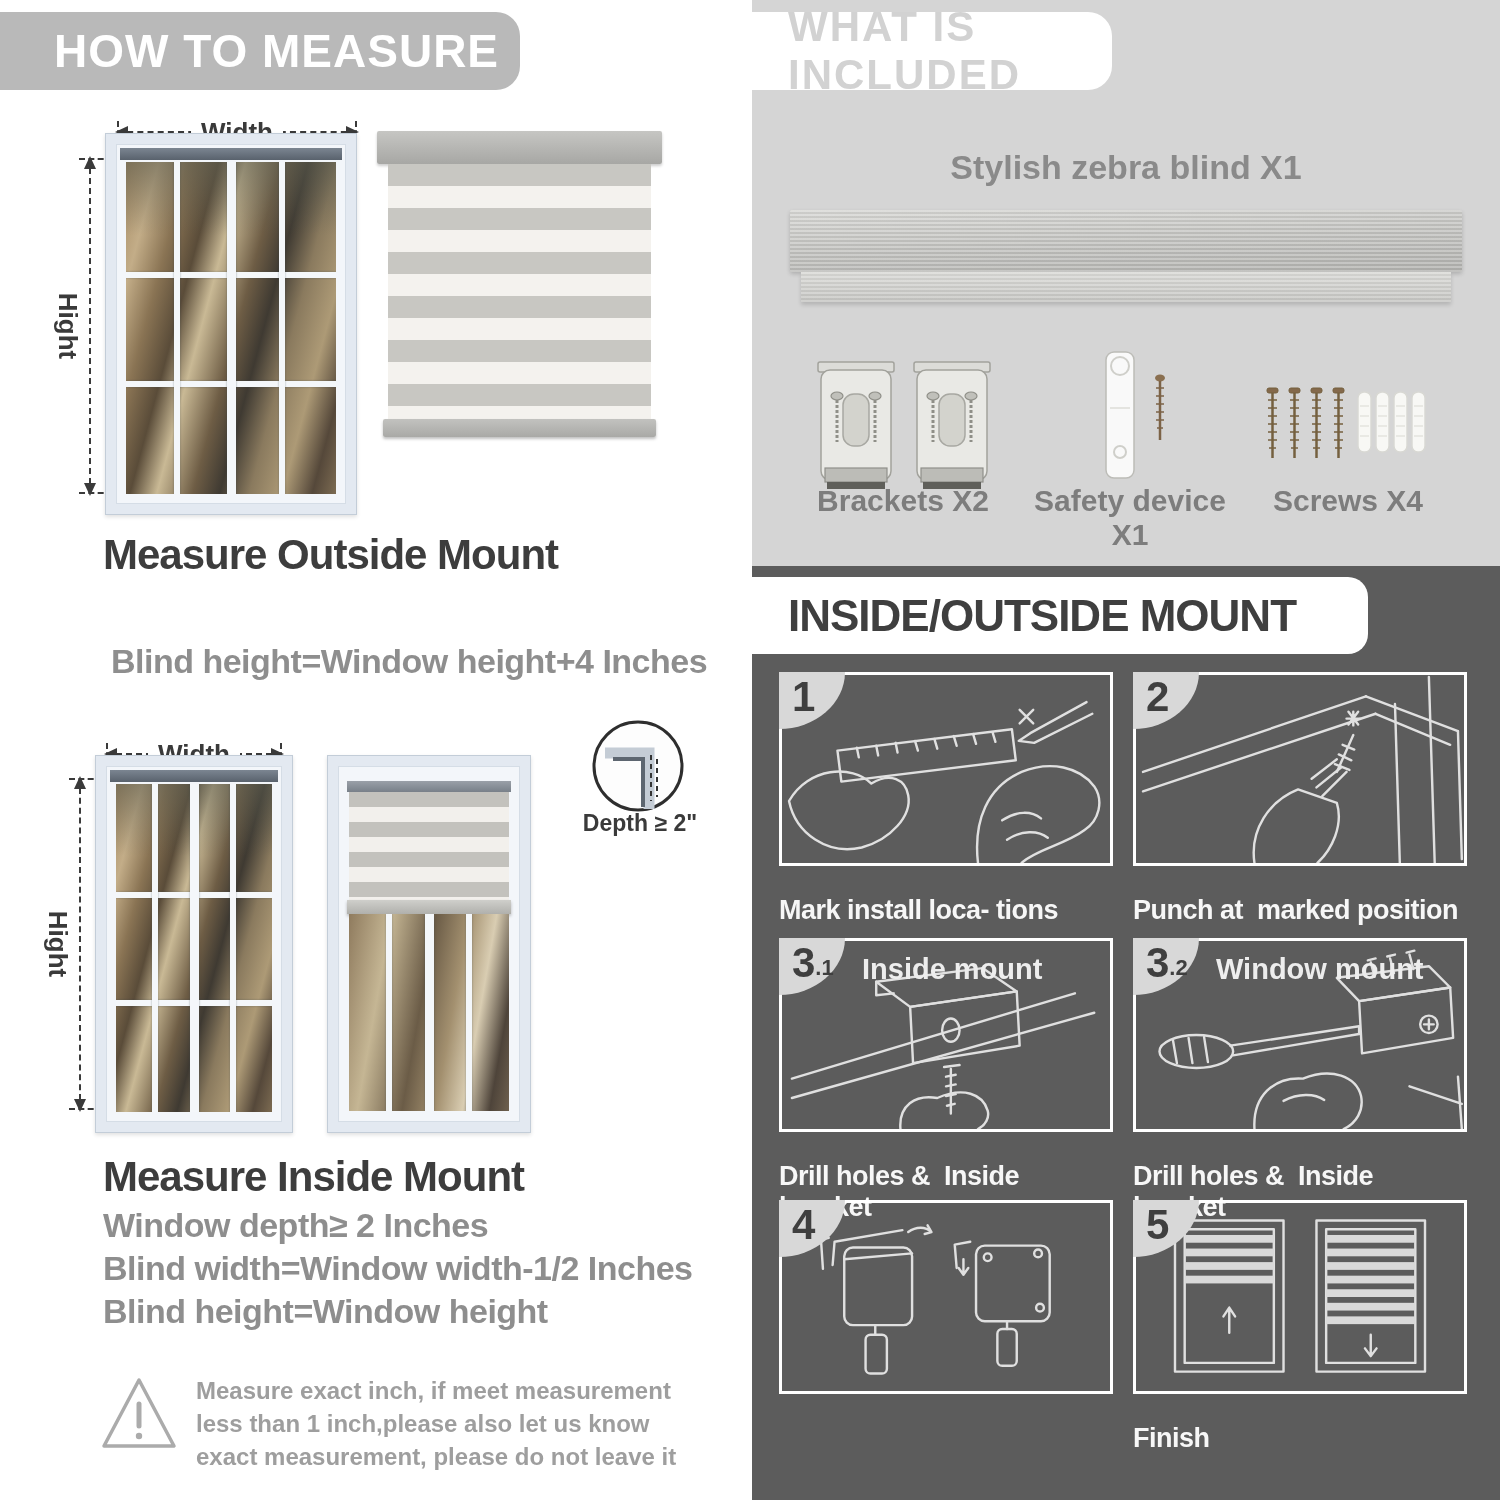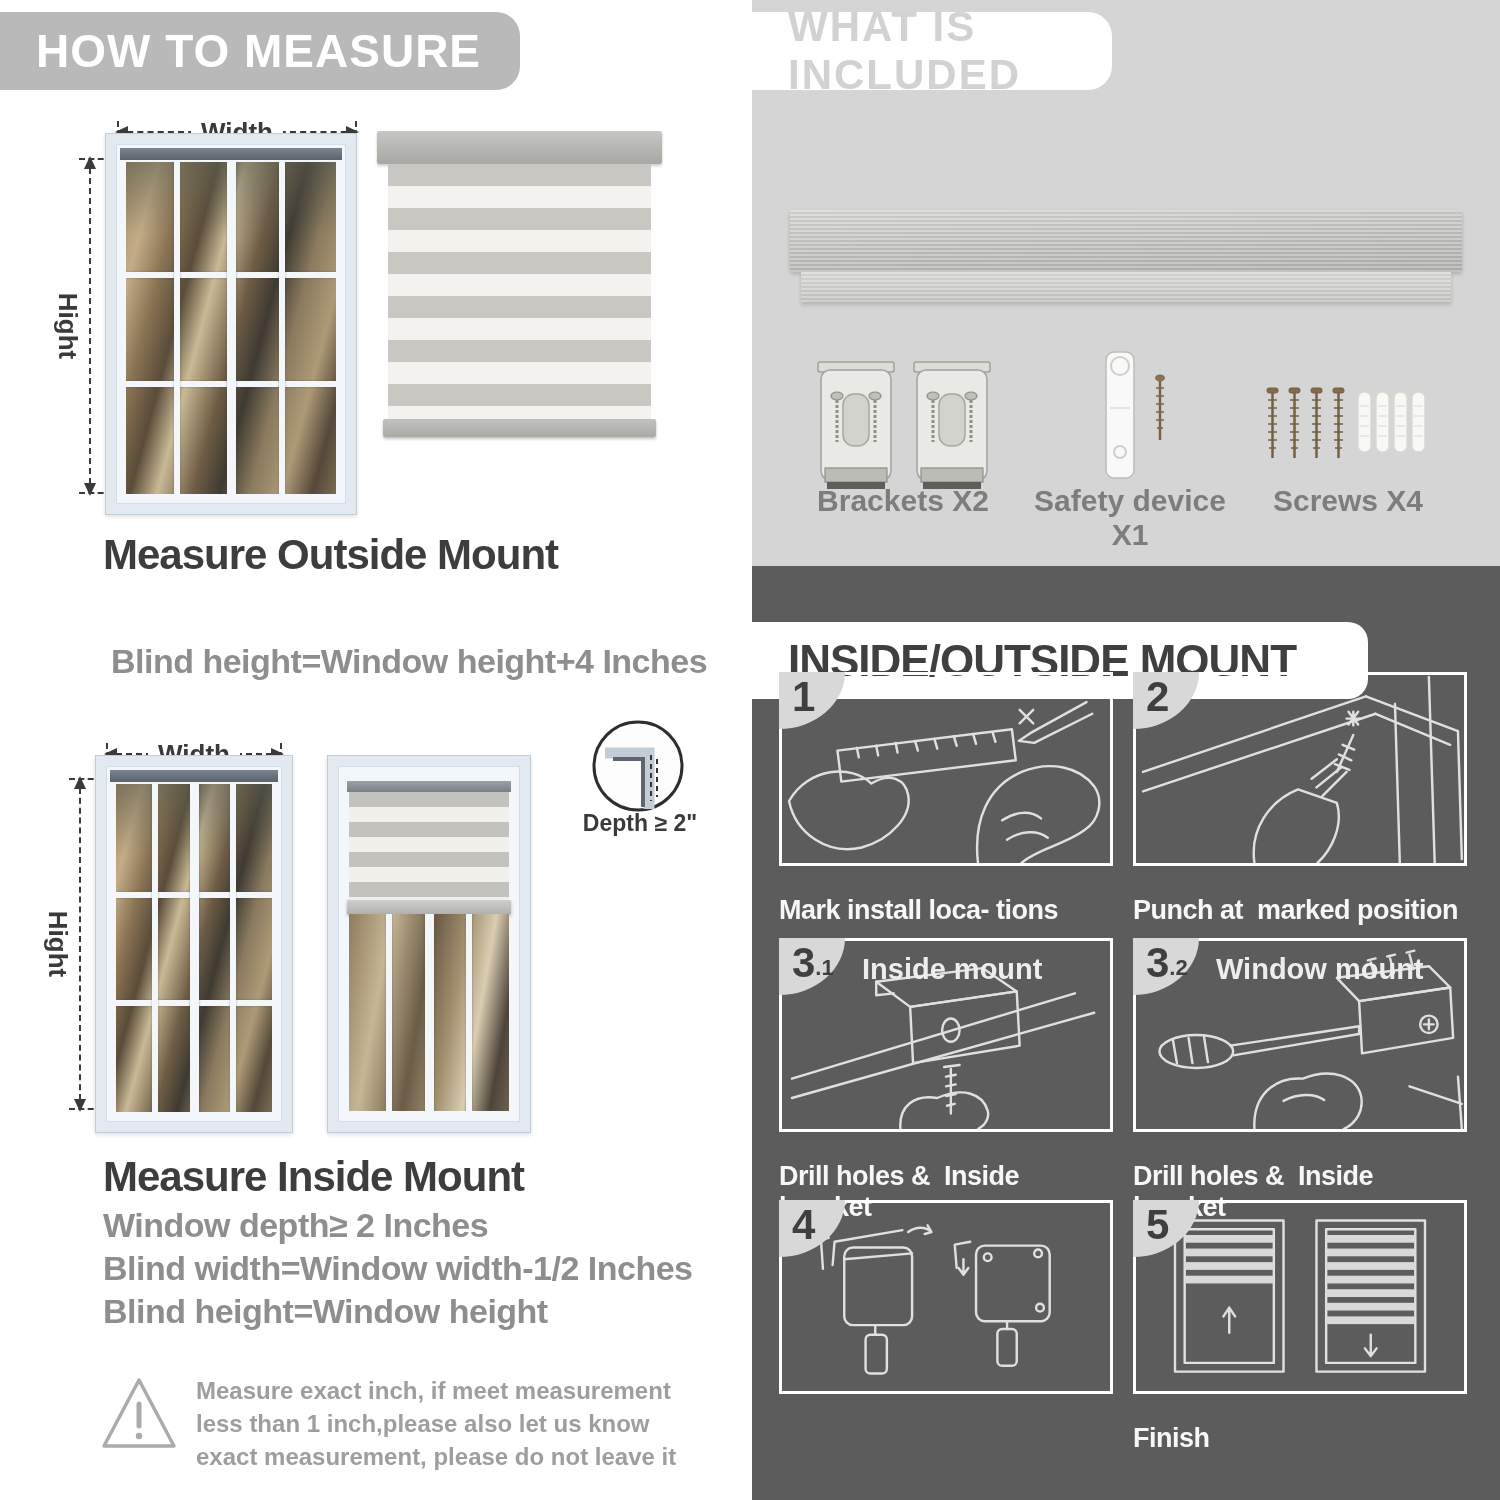--- a/index.html
+++ b/index.html
@@ -1,27 +1,27 @@
 <!DOCTYPE html>
 <html><head>
 <meta charset="utf-8">
 <style>
   * { margin:0; padding:0; box-sizing:border-box; }
   html,body { width:1500px; height:1500px; background:#ffffff; font-family:"Liberation Sans", sans-serif; font-weight:bold; overflow:hidden; }
   .abs { position:absolute; }
   #canvas { position:relative; width:1500px; height:1500px; background:#fff; }
 
   
-  .bar-left { left:0; top:12px; width:520px; height:78px; background:#b9b9b9; border-radius:0 24px 24px 0; display:flex; align-items:center; padding-left:36px; }
+  .bar-left { left:0; top:12px; width:520px; height:78px; background:#b9b9b9; border-radius:0 24px 24px 0; display:flex; align-items:center; padding-left:54px; }
   .bar-left span { color:#ffffff; font-size:46px; letter-spacing:1px; }
   .panel-light { left:752px; top:0; width:748px; height:570px; background:#d5d5d5; }
   .bar-included { left:0; top:12px; width:360px; height:78px; background:#ffffff; border-radius:0 24px 24px 0; display:flex; align-items:center; padding-left:36px; }
   .bar-included span { color:#d2d2d2; font-size:42px; letter-spacing:2px; }
   .panel-dark { left:752px; top:566px; width:748px; height:934px; background:#5c5c5c; }
-  .bar-mount { left:0; top:11px; width:616px; height:77px; background:#ffffff; border-radius:0 20px 20px 0; display:flex; align-items:center; padding-left:36px;margin-top:45px; }
+  .bar-mount { left:0; top:11px; width:616px; height:77px; background:#ffffff; border-radius:0 20px 20px 0; display:flex; align-items:center; padding-left:36px; }
   .bar-mount span { color:#3f3f3f; font-size:44px; letter-spacing:-1px; }
 
   
   .dimh { position:absolute; border-top:2px dashed #3a3a3a; }
   .dimh .arr { position:absolute; width:0; height:0; top:-7px; }
   .dimh .arr.l { left:-2px; border-top:6px solid transparent; border-bottom:6px solid transparent; border-right:13px solid #3a3a3a; }
   .dimh .arr.r { right:-2px; border-top:6px solid transparent; border-bottom:6px solid transparent; border-left:13px solid #3a3a3a; }
   .dimh .tick { position:absolute; top:-12px; height:34px; border-left:2px dashed #3a3a3a; }
   .dimh .tick.l { left:0; } .dimh .tick.r { right:0; }
   .dimh .dlab { position:absolute; left:50%; top:1px; transform:translate(-50%,-55%); background:#ffffff; padding:0 10px; font-size:26px; color:#3a3a3a; }
@@ -193,20 +193,21 @@
     <circle cx="41" cy="62" r="3.2" fill="#ababab"></circle>
   </svg>
   <div class="warn-text" style="left:196px; top:1374px; width:486px;">Measure exact inch, if meet measurement less than 1 inch,please also let us know exact measurement, please do not leave it</div>
 
   <div class="abs panel-light">
     <div class="abs bar-included">
       <span>WHAT IS INCLUDED</span>
     </div>
   </div>
 
+  <div class="prod-lab">Stylish zebra blind X1</div>
 
   <div class="abs" style="left:790px; top:210px; width:672px; height:62px;
        background:repeating-linear-gradient(180deg, rgba(255,255,255,.20) 0 2px, rgba(0,0,0,.05) 2px 4px), linear-gradient(178deg,#d8d8d5 0%,#c3c3c0 50%,#b2b2af 100%);
        box-shadow:0 2px 4px rgba(0,0,0,.18); border-radius:2px;"></div>
   <div class="abs" style="left:801px; top:272px; width:650px; height:30px;
        background:repeating-linear-gradient(180deg, rgba(255,255,255,.18) 0 2px, rgba(0,0,0,.04) 2px 4px), linear-gradient(#dadad7,#c6c6c3);
        box-shadow:0 3px 4px rgba(0,0,0,.15);"></div>
 
   <svg class="abs" style="left:812px; top:356px;" width="182" height="146" viewBox="0 0 182 146">
     <g>

